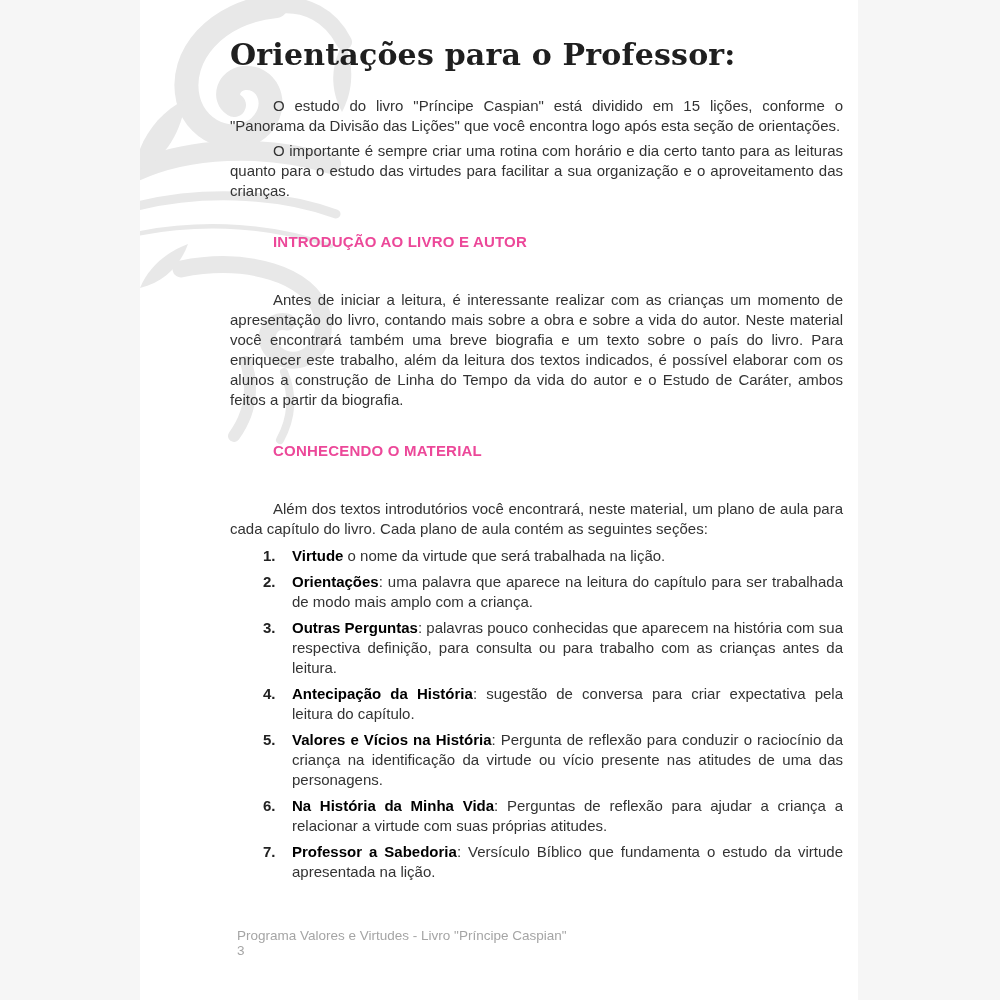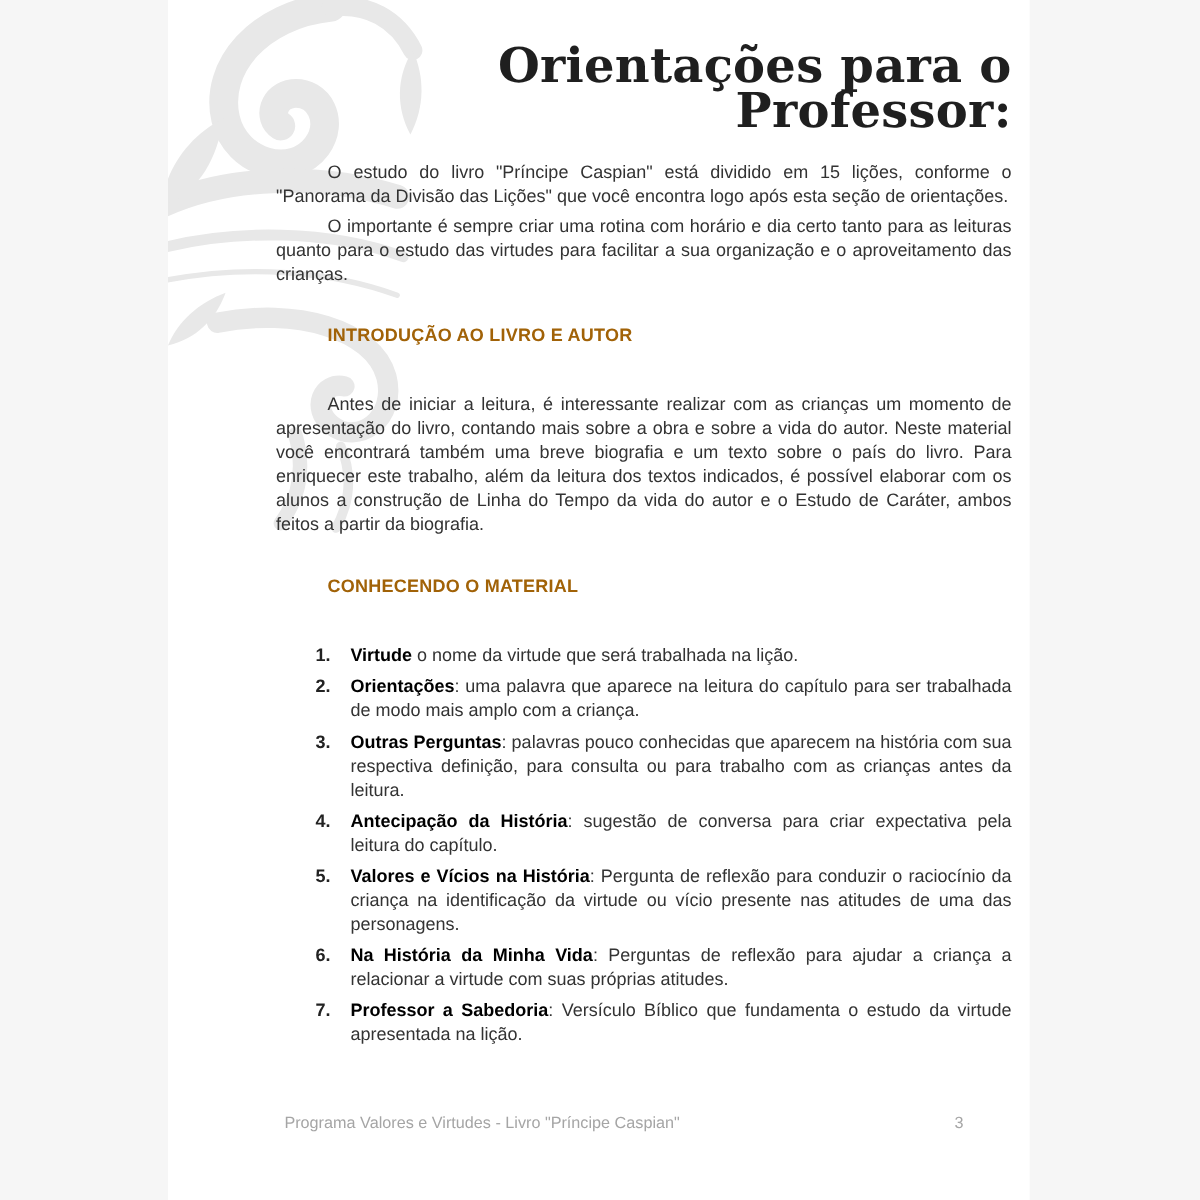--- a/index.html
+++ b/index.html
@@ -18,48 +18,48 @@
     position:absolute; left:-14px; top:-6px; z-index:0;
   }
   .content {
     position:relative; z-index:1;
     padding:0 15px 0 90px;
     color:#333333;
     font-size:15px; line-height:20px;
   }
   .doc-title {
     font-family:"DejaVu Serif", serif;
-    font-size:40px; line-height:38px;
+    font-size:30px; line-height:38px;
     font-weight:600; color:#1f1f1f;
-    text-align:right;
+    text-align:left;
     margin:36px 0 22px 0;
     letter-spacing:0.2px;
   }
   .p {
     margin:0 0 5px 0;
     text-align:justify;
     text-indent:43px;
   }
   .section-heading {
-    font-size:15px; font-weight:bold; color:#a16207;
+    font-size:15px; font-weight:bold; color:#ec4899;
     margin:31px 0 38px 0;
     padding-left:43px;
     letter-spacing:0.2px;
   }
   .num-list { margin:7px 0 0 33px; }
   .li { display:flex; margin:0 0 6px 0; }
   .li .num { flex:0 0 29px; font-weight:bold; color:#222222; }
   .li .li-text { flex:1; text-align:justify; }
   .li .li-text b { color:#000000; }
   .footer {
     position:absolute; z-index:1;
     left:0; right:0; top:928px;
     padding:0 55px 0 97px;
-    display:flex; justify-content:space-between; align-items:baseline;
-    color:#a5a5a5; font-size:13.5px;
+    display:flex; justify-content:center; align-items:baseline;
+    color:#a5a5a5; font-size:13.5px;flex-direction:column;
   }
 </style>
 </head>
 <body>
 
 <div class="page">
 
   <svg class="watermark" width="232" height="452" viewBox="0 0 232 452" aria-hidden="true">
     <g fill="none" stroke="#e8e8e8" stroke-linecap="round">
       <path d="M 150 12 C 90 18 52 62 62 105 C 71 143 118 155 138 128 C 153 107 140 82 118 84 C 102 86 97 104 108 111" stroke-width="24"></path>
@@ -84,20 +84,21 @@
 
     <p class="p">O estudo do livro "Príncipe Caspian" está dividido em 15 lições, conforme o "Panorama da Divisão das Lições" que você encontra logo após esta seção de orientações.</p>
     <p class="p">O importante é sempre criar uma rotina com horário e dia certo tanto para as leituras quanto para o estudo das virtudes para facilitar a sua organização e o aproveitamento das crianças.</p>
 
     <h2 class="section-heading">INTRODUÇÃO AO LIVRO E AUTOR</h2>
 
     <p class="p">Antes de iniciar a leitura, é interessante realizar com as crianças um momento de apresentação do livro, contando mais sobre a obra e sobre a vida do autor. Neste material você encontrará também uma breve biografia e um texto sobre o país do livro. Para enriquecer este trabalho, além da leitura dos textos indicados, é possível elaborar com os alunos a construção de Linha do Tempo da vida do autor e o Estudo de Caráter, ambos feitos a partir da biografia.</p>
 
     <h2 class="section-heading">CONHECENDO O MATERIAL</h2>
 
+    <p class="p">Além dos textos introdutórios você encontrará, neste material, um plano de aula para cada capítulo do livro. Cada plano de aula contém as seguintes seções:</p>
 
     <div class="num-list">
       <div class="li">
         <span class="num">1.</span>
         <span class="li-text"><b>Virtude</b><span> o nome da virtude que será trabalhada na lição.</span></span>
       </div>
       <div class="li">
         <span class="num">2.</span>
         <span class="li-text"><b>Orientações</b><span>: uma palavra que aparece na leitura do capítulo para ser trabalhada de modo mais amplo com a criança.</span></span>
       </div>

